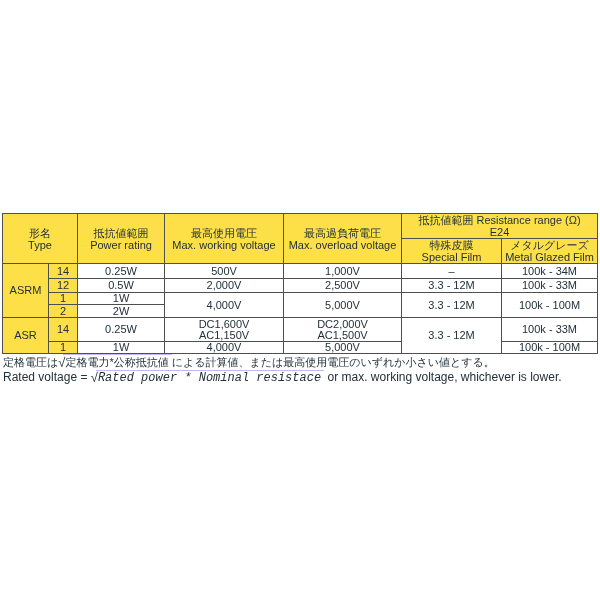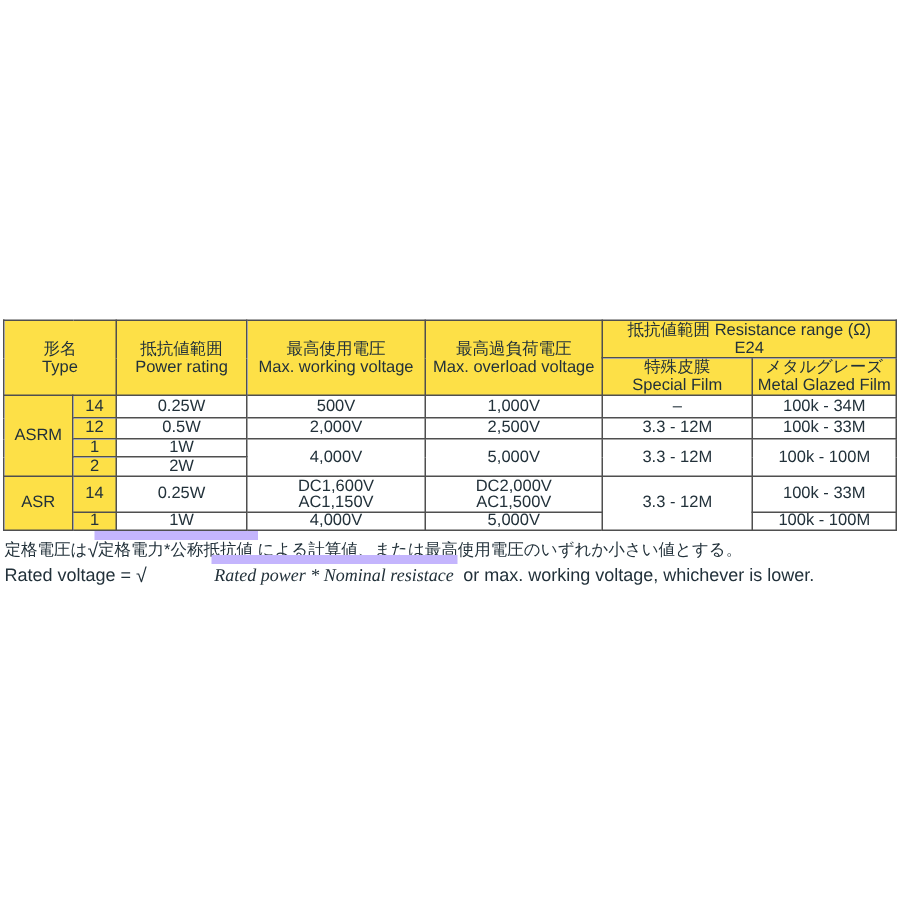--- a/index.html
+++ b/index.html
@@ -66,28 +66,27 @@
     line-height: 15px;
   }
   .sqrt {
     display: inline-block;
     font-size: 13px;
     margin-right: -2px;
     vertical-align: -1px;
   }
   .radicand {
     display: inline-block;
-    border-top: 6px solid #c4b5fd;
+    border-top: 1px solid #c4b5fd;
     padding: 0 3px 0 2px;
   }
   .radicand-en {
-    font-family: Liberation Serif, serif;
+    font-family: Liberation Mono, monospace;
     font-style: italic;
     font-size: 12px;
-    margin-left: 45px;
   }
 </style>
 </head>
 <body>
 
 <div class="page">
 
   <table class="spec">
     <colgroup>
       <col style="width:46px">

